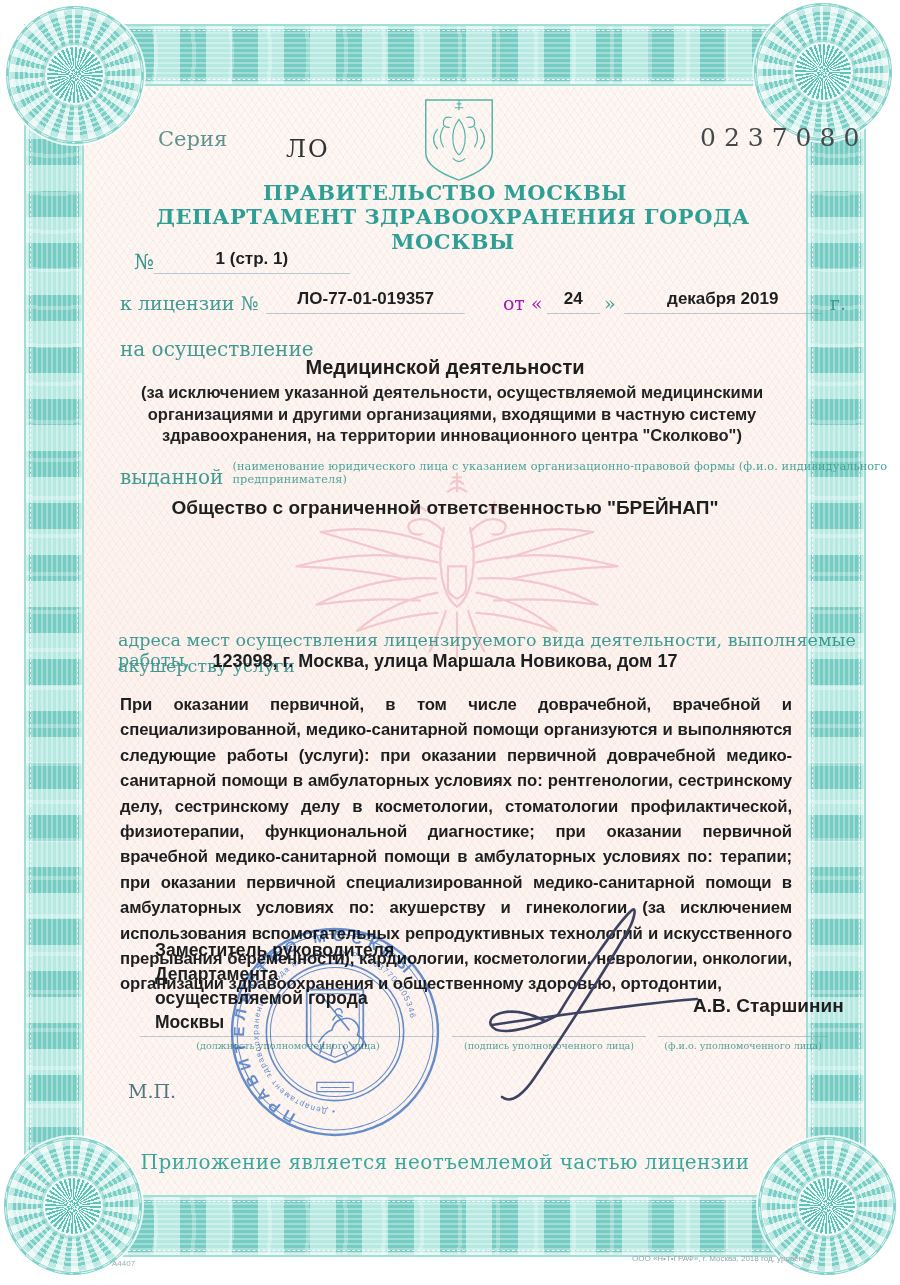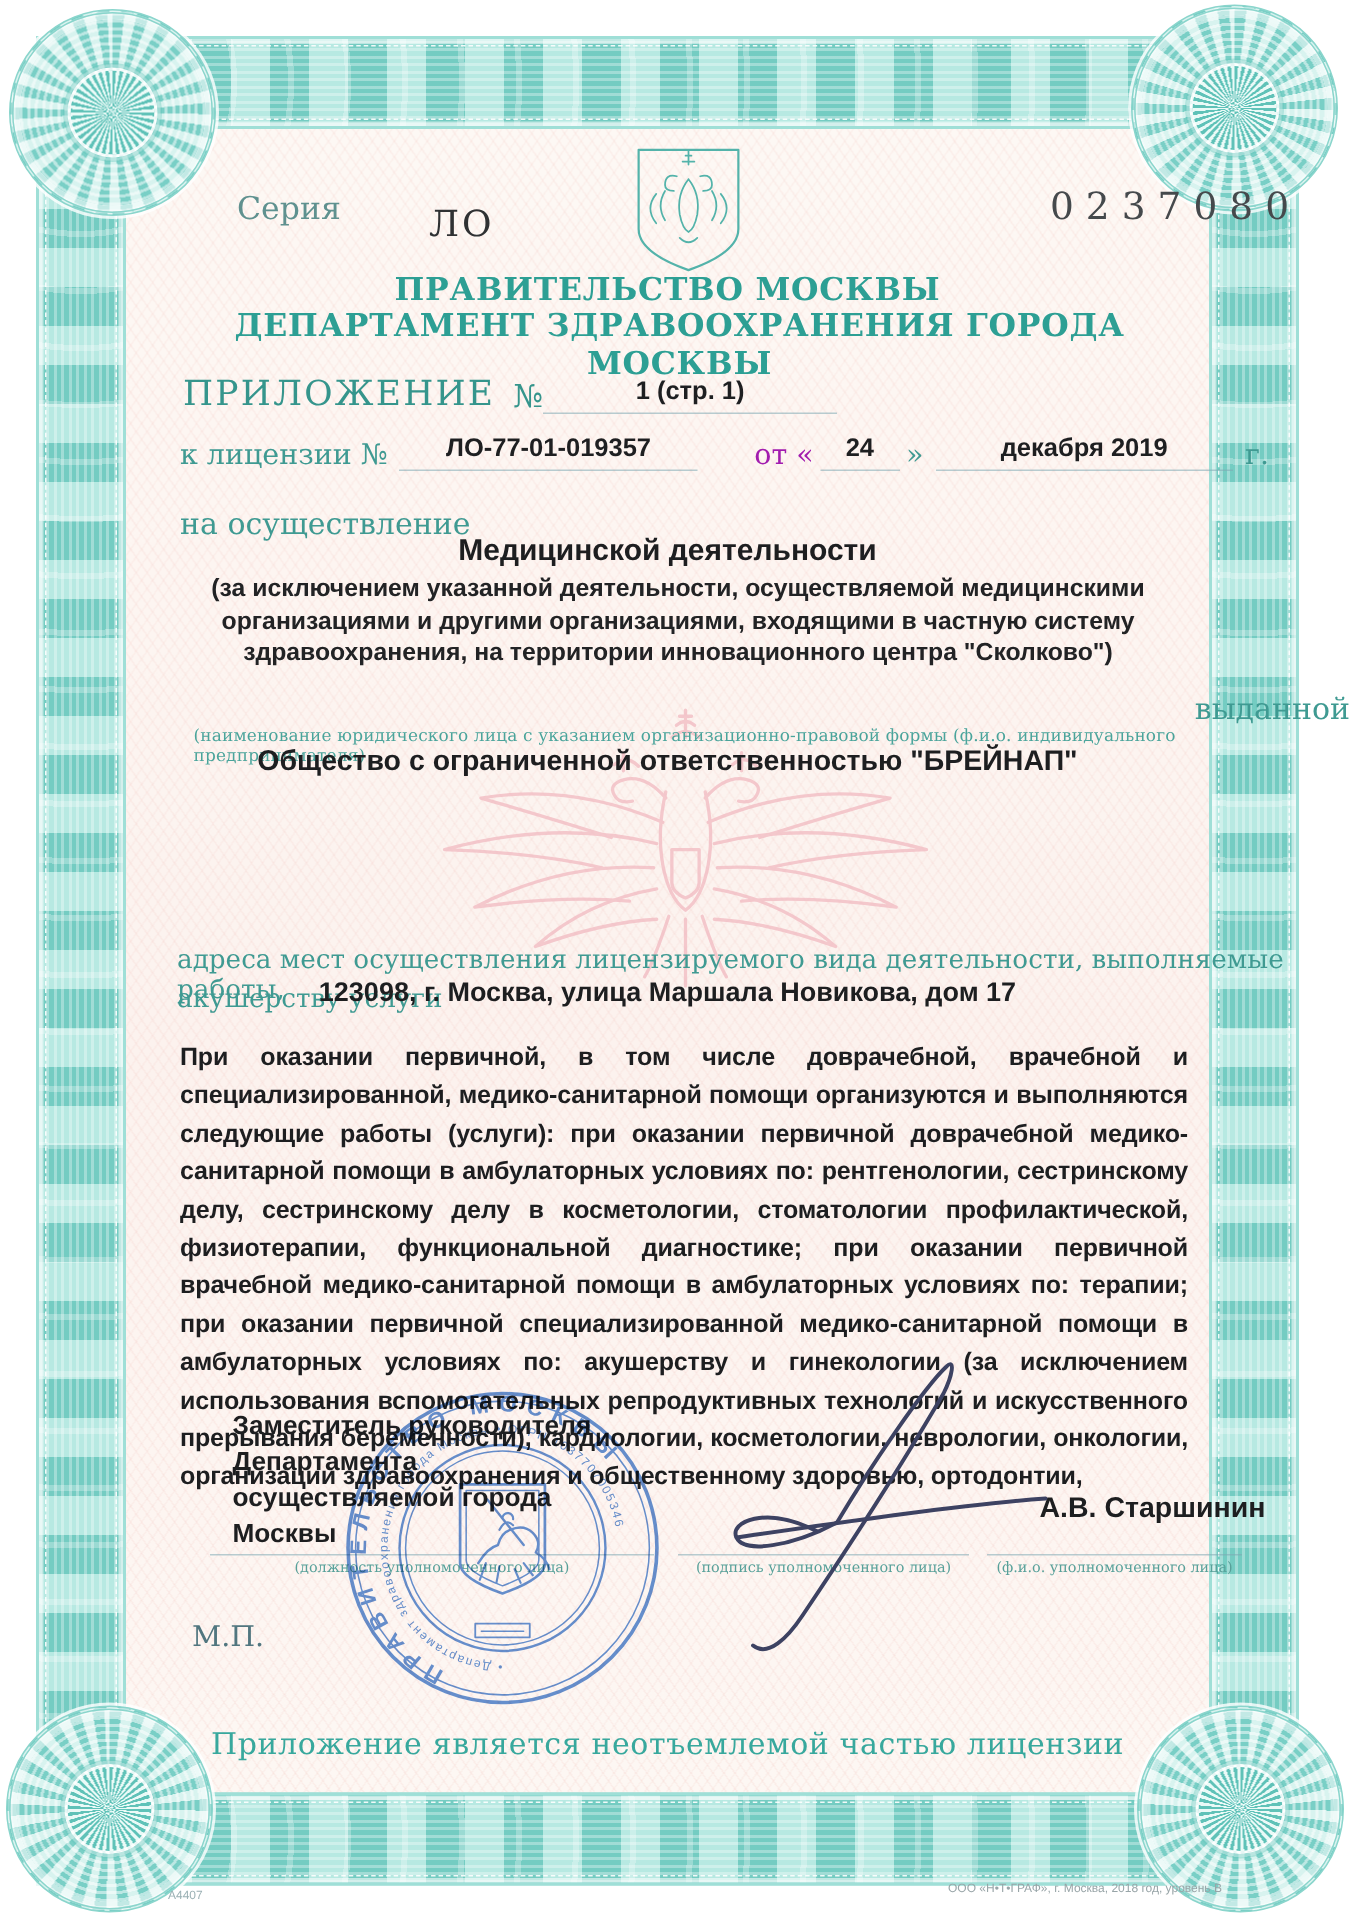--- a/index.html
+++ b/index.html
@@ -82,21 +82,21 @@
   .license-label{font-family:"DejaVu Serif",serif;font-size:19px;color:#3f9a92;white-space:nowrap;}
   .license-fill{width:208px;margin-left:8px;}
   .from-label{font-family:"DejaVu Serif",serif;font-size:19px;color:#a21caf;margin-left:38px;white-space:nowrap;}
   .day-fill{width:56px;margin-left:4px;}
   .quote-close{font-family:"DejaVu Serif",serif;font-size:19px;color:#3f9a92;margin-left:4px;}
   .date-fill{width:208px;margin-left:8px;}
   .year-suffix{font-family:"DejaVu Serif",serif;font-size:19px;color:#3f9a92;margin-left:8px;}
   .activity-label{left:120px;top:337px;font-family:"DejaVu Serif",serif;font-size:20px;color:#3f9a92;}
   .activity-title{left:80px;right:90px;top:356px;text-align:center;font-size:20px;font-weight:700;color:#1d1e20;font-family:"Liberation Sans",sans-serif;}
   .activity-note{left:128px;width:648px;top:382px;text-align:center;font-size:16.5px;font-weight:600;color:#222325;line-height:21.5px;font-family:"Liberation Sans",sans-serif;}
-  .issued-row{left:120px;top:460px;display:flex;align-items:flex-end;flex-direction:column;}
+  .issued-row{left:120px;top:460px;display:flex;align-items:flex-end;}
   .issued-label{font-family:"DejaVu Serif",serif;font-size:20px;color:#3f9a92;}
   .issued-hint{font-family:"DejaVu Serif",serif;font-size:11.3px;color:#4aa49b;margin-left:9px;padding-bottom:3px;letter-spacing:.1px;}
   .organization{left:80px;right:90px;top:497px;text-align:center;font-size:19px;font-weight:700;color:#1d1e20;font-family:"Liberation Sans",sans-serif;}
   .watermark{left:260px;top:468px;width:394px;height:220px;opacity:.78;z-index:1;}
   .addr-l1{left:118px;top:630px;font-family:"DejaVu Serif",serif;font-size:17.5px;color:#3f9a92;}
   .addr-l2{left:118px;top:656px;font-family:"DejaVu Serif",serif;font-size:17.5px;color:#3f9a92;}
   .addr-value{left:80px;right:90px;top:651px;text-align:center;font-size:18px;font-weight:700;color:#1d1e20;font-family:"Liberation Sans",sans-serif;}
   .works{left:120px;width:672px;top:692px;font-size:16.7px;font-weight:700;color:#1d1e20;line-height:25.4px;text-align:justify;font-family:"Liberation Sans",sans-serif;letter-spacing:-.1px;}
   .signer-position{left:155px;top:938px;width:250px;font-size:17.5px;font-weight:700;color:#1d1e20;line-height:24px;white-space:pre-line;font-family:"Liberation Sans",sans-serif;}
   .signer-name{left:693px;top:995px;font-size:19px;font-weight:700;color:#1d1e20;font-family:"Liberation Sans",sans-serif;}
@@ -156,21 +156,20 @@
     <path d="M42,24 q-8,10 -6,24 q2,10 6,12 q4,-2 6,-12 q2,-14 -6,-24" stroke-width="1.2"></path>
     <path d="M36,64 q6,6 12,0" stroke-width="1.2"></path>
   </g>
 </svg>
 <span class="abs form-number">0237080</span>
 
 <div class="abs gov-header">ПРАВИТЕЛЬСТВО МОСКВЫ</div>
 <div class="abs dept-header">ДЕПАРТАМЕНТ ЗДРАВООХРАНЕНИЯ ГОРОДА МОСКВЫ</div>
 
 <div class="abs annex-row">
-  <span class="annex-label">ПРИЛОЖЕНИЕ</span>
   <span class="annex-sign">№</span>
   <span class="fill annex-fill"><span class="val">1 (стр. 1)</span></span>
 </div>
 
 <div class="abs license-row">
   <span class="license-label">к лицензии №</span>
   <span class="fill license-fill"><span class="val">ЛО-77-01-019357</span></span>
   <span class="from-label">от «</span>
   <span class="fill day-fill"><span class="val">24</span></span>
   <span class="quote-close">»</span>

